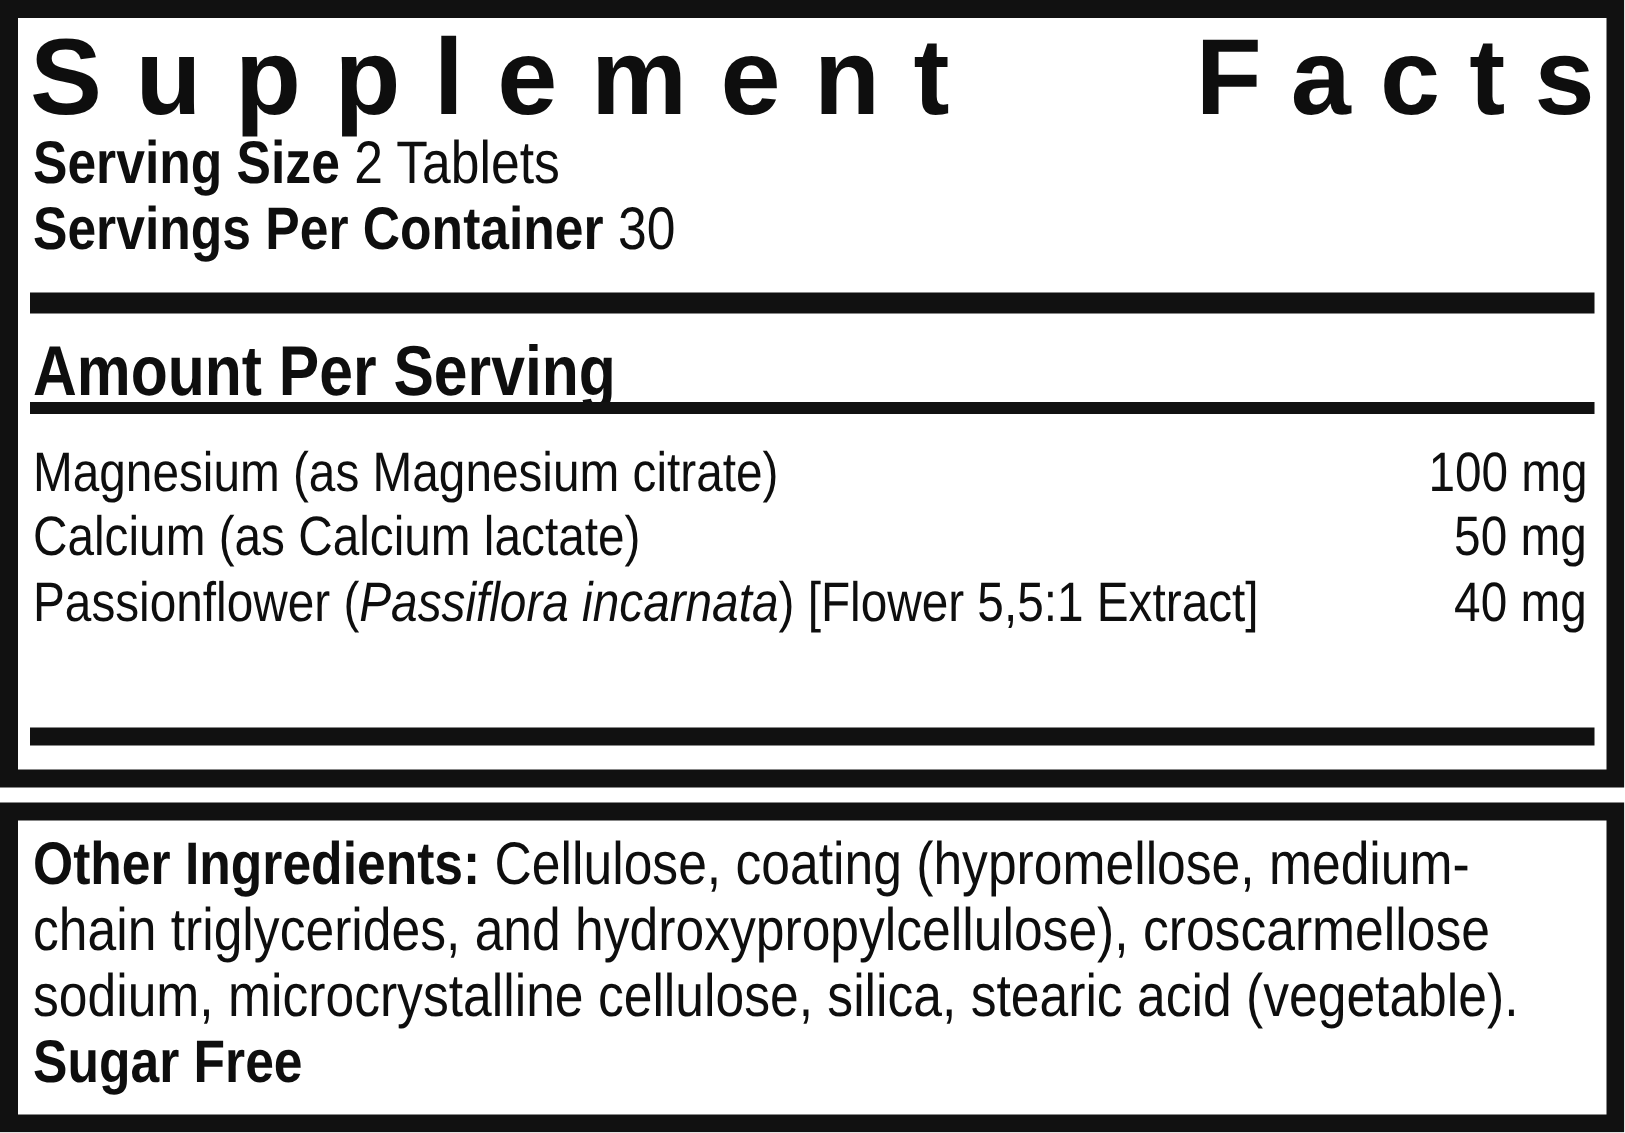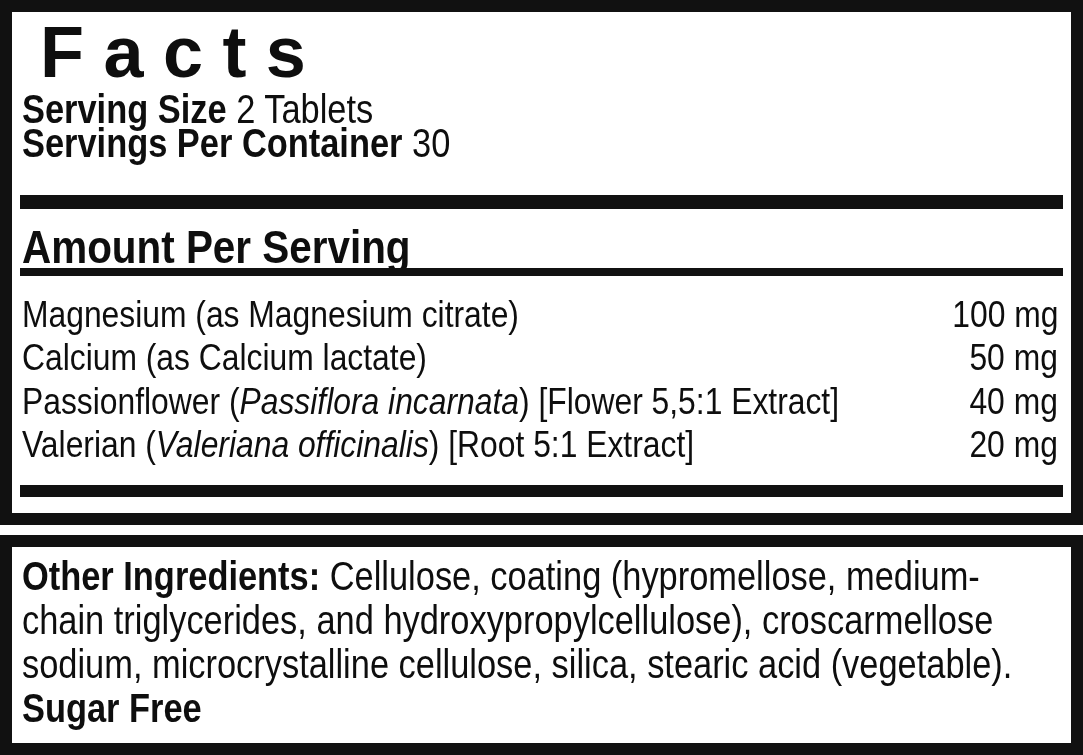--- a/index.html
+++ b/index.html
@@ -54,30 +54,31 @@
   .oi-line { left: 22px; right: 25px; font-size: 40px; line-height: 44px; }
 </style>
 </head>
 <body>
 
 <div class="stage">
 
   <div class="panel panel-facts"></div>
 
   <div class="abs title-row">
+    <span class="w1">Supplement</span>
     <span class="w2">Facts</span>
   </div>
 
   <div class="abs serving-line" style="top: 88px;">
     <span class="cx">
       <span class="bold">Serving Size</span> <span>2 Tablets</span>
     </span>
   </div>
 
-  <div class="abs serving-line" style="top: 122px;">
+  <div class="abs serving-line" style="top: 132px;">
     <span class="cx">
       <span class="bold">Servings Per Container</span> <span>30</span>
     </span>
   </div>
 
   <div class="abs bar bar-thick-1"></div>
 
   <div class="abs section-head">
     <span class="cx">Amount Per Serving</span>
   </div>
@@ -98,26 +99,20 @@
     <span class="amt cxr">50 mg</span>
   </div>
 
   <div class="abs ing-row" style="top: 381px;">
     <span class="name cx">
       <span>Passionflower (</span><span class="sci">Passiflora incarnata</span><span>) [Flower 5,5:1 Extract]</span>
     </span>
     <span class="amt cxr">40 mg</span>
   </div>
 
-  <div class="abs ing-row" style="top: 424px;">
-    <span class="name cx">
-      <span>Valerian (</span><span class="sci">Valeriana officinalis</span><span>) [Root 5:1 Extract]</span>
-    </span>
-    <span class="amt cxr">20 mg</span>
-  </div>
 
   <div class="abs bar bar-thick-2"></div>
 
   <div class="panel panel-other"></div>
 
   <div class="abs oi-line" style="top: 554px;">
     <span class="cx">
       <span class="bold">Other Ingredients:</span><span> Cellulose, coating (hypromellose, medium-</span>
     </span>
   </div>

